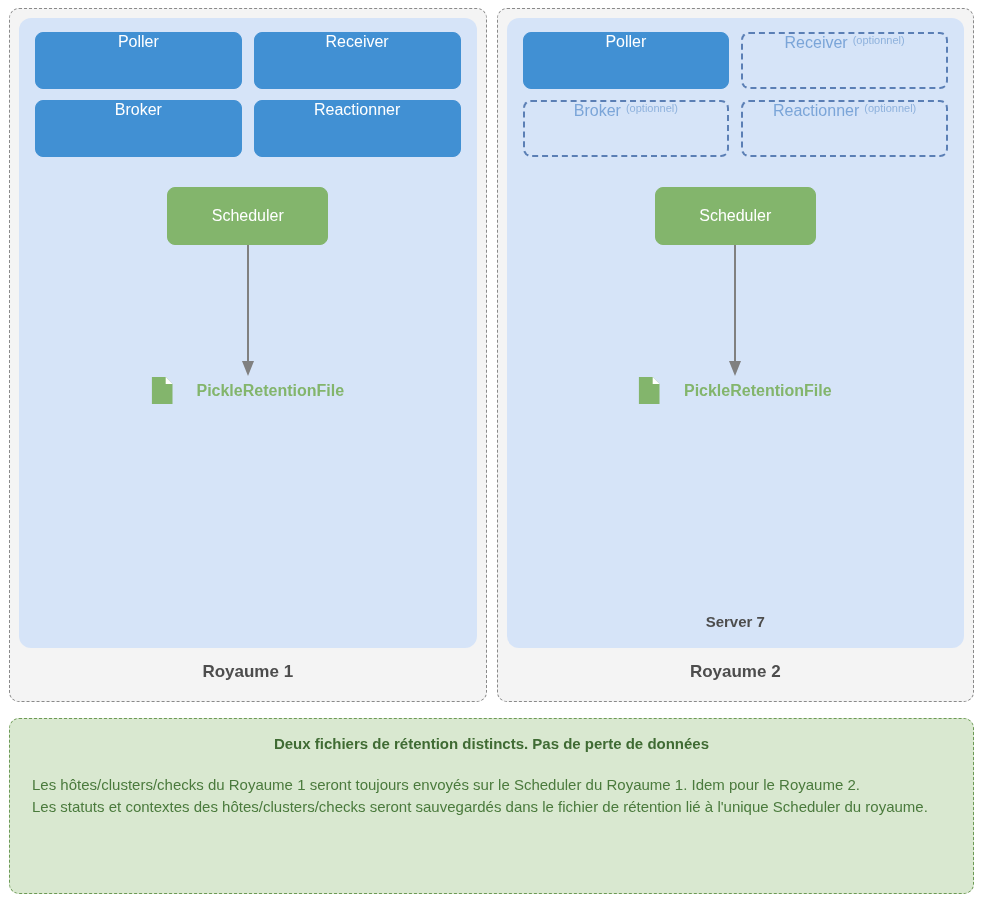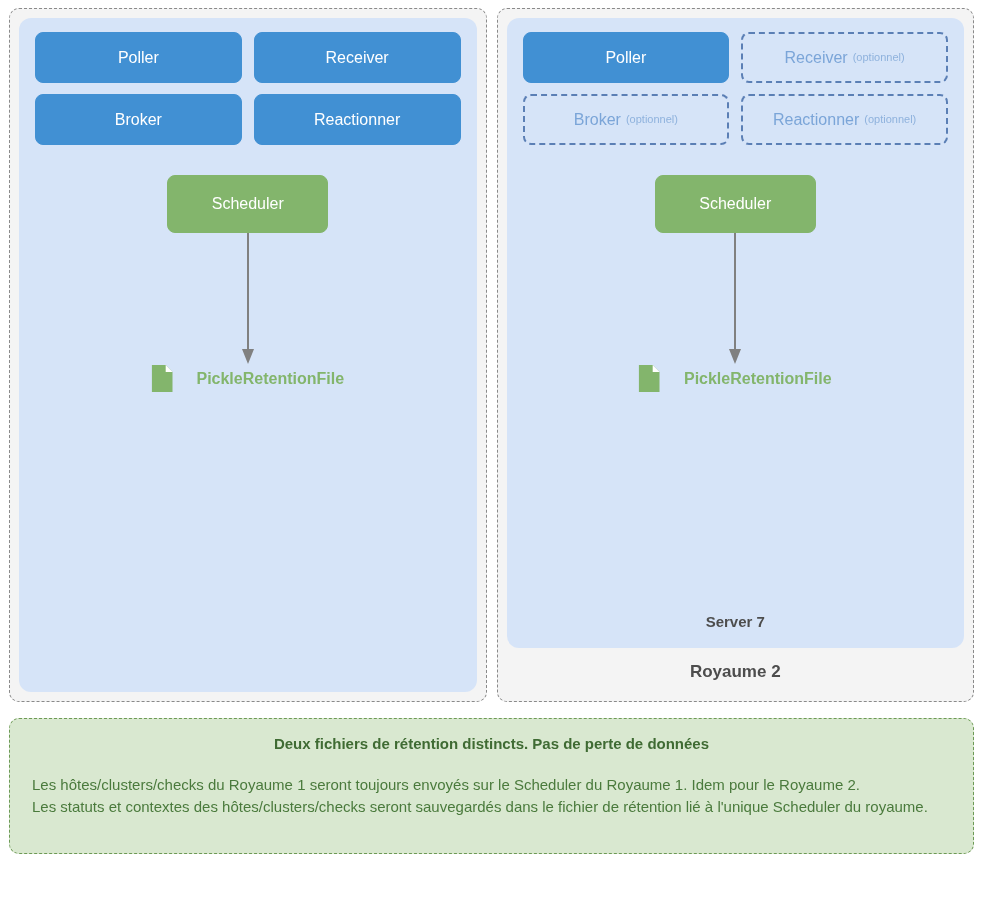--- a/index.html
+++ b/index.html
@@ -48,24 +48,24 @@
   }
 
   
   .daemon-grid {
     display: grid;
     grid-template-columns: 1fr 1fr;
     gap: 11px 12px;
   }
 
   .daemon {
-    height: 51px;
+    height: 57px;
     border-radius: 8px;
     display: flex;
-    align-items: center;
+    align-items: flex-start;
     justify-content: center;
     font-size: 16px;
     text-align: center;
     line-height: 1.1;
   }
 
   .daemon.active {
     background: #4190d3;
     color: #ffffff;
     border: 1px solid #4190d3;
@@ -155,21 +155,21 @@
     padding: 14px 0 10px 0;
   }
 
   
   .note {
     margin: 16px 9px 0 9px;
     background: #d9e8d0;
     border: 1px dashed #6d9a55;
     border-radius: 10px;
     padding: 16px 22px 20px 22px;
-    height: 136px;
+    height: 176px;
   }
 
   .note-title {
     text-align: center;
     font-size: 15px;
     font-weight: bold;
     color: #3f6b33;
     padding-bottom: 22px;
   }
 
@@ -217,20 +217,21 @@
           <div class="retention">
             <svg class="file-icon" viewBox="0 0 21 27">
               <path d="M0,0 L14,0 L21,7 L21,27 L0,27 Z" fill="#83b56c"></path>
               <path d="M14,0 L21,7 L14,7 Z" fill="#ffffff"></path>
             </svg>
             <span class="retention-label">PickleRetentionFile</span>
           </div>
         </div>
 
       </div>
+      <div class="realm-label">Royaume 1</div>
     </div>
 
     <div class="realm">
       <div class="server">
 
         <div class="daemon-grid">
           <div class="daemon active">
             <span>Poller</span>
           </div>
           <div class="daemon optional">

